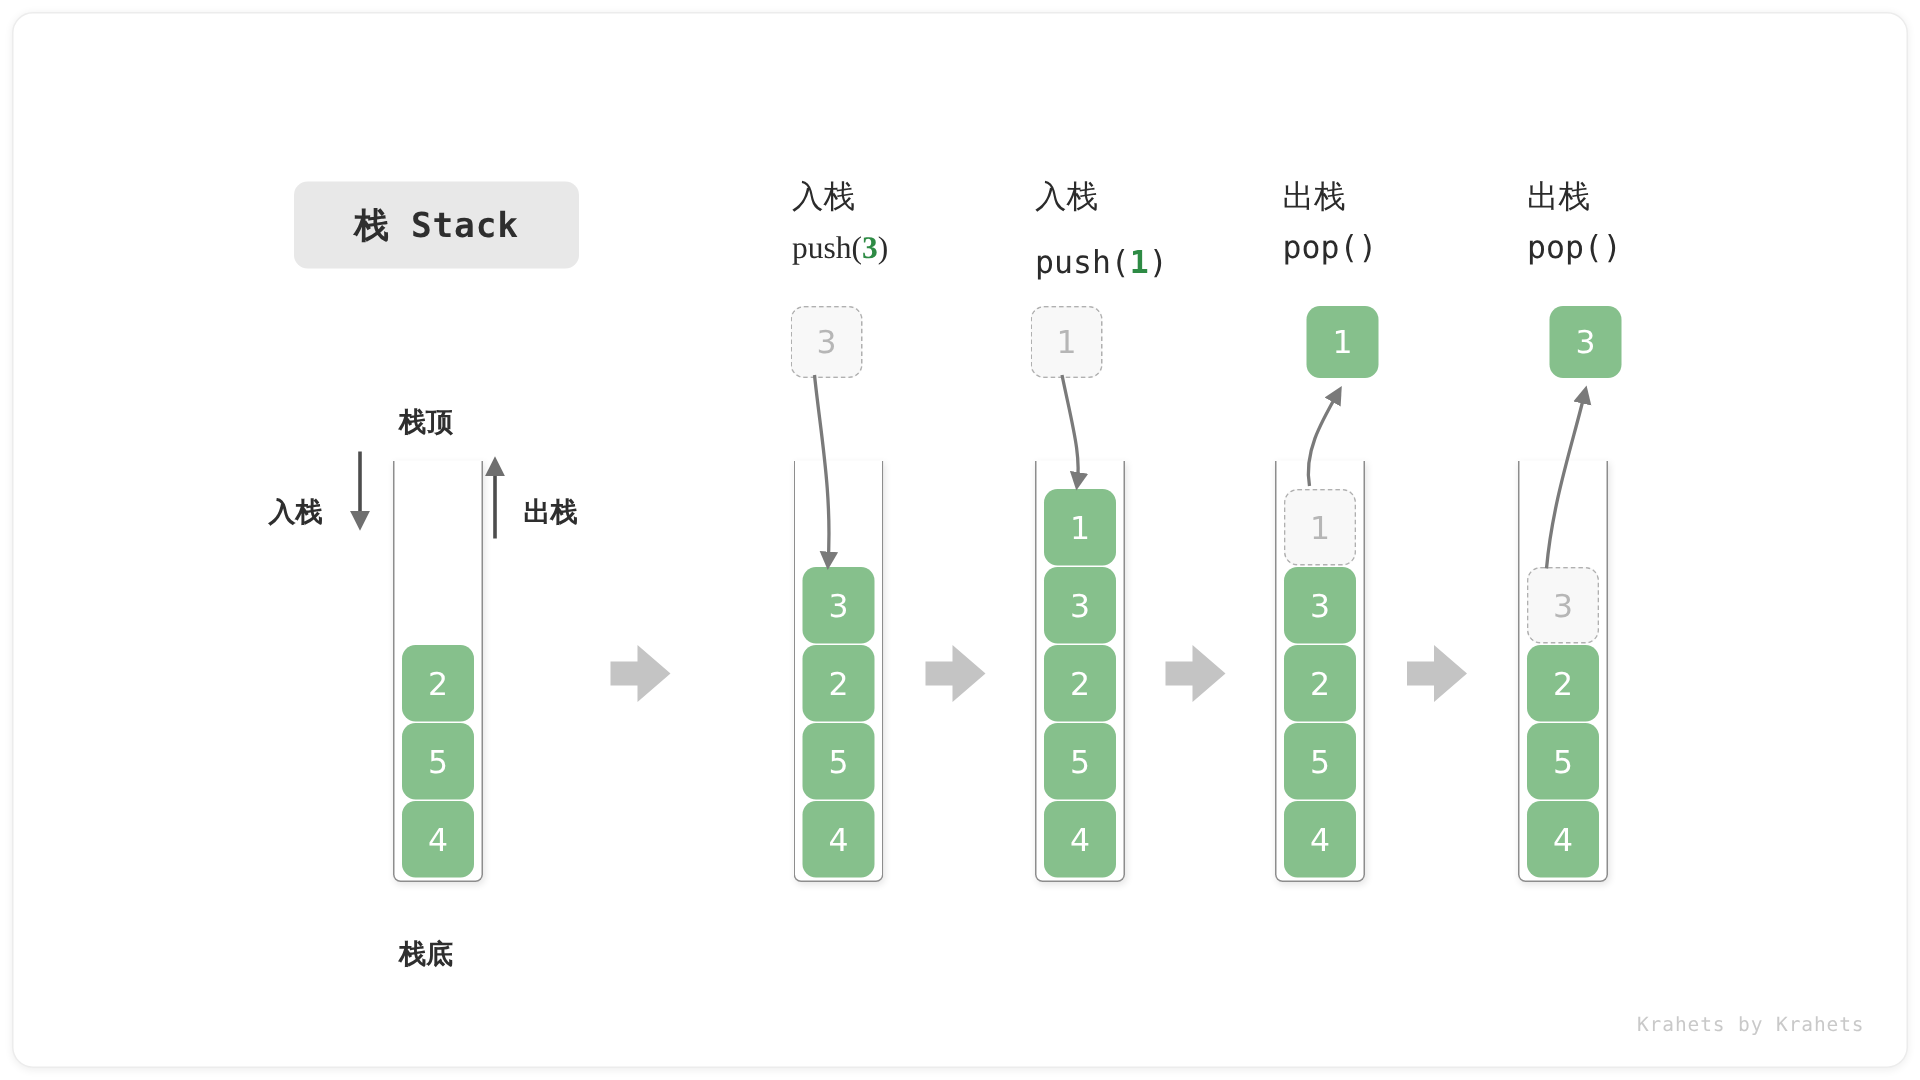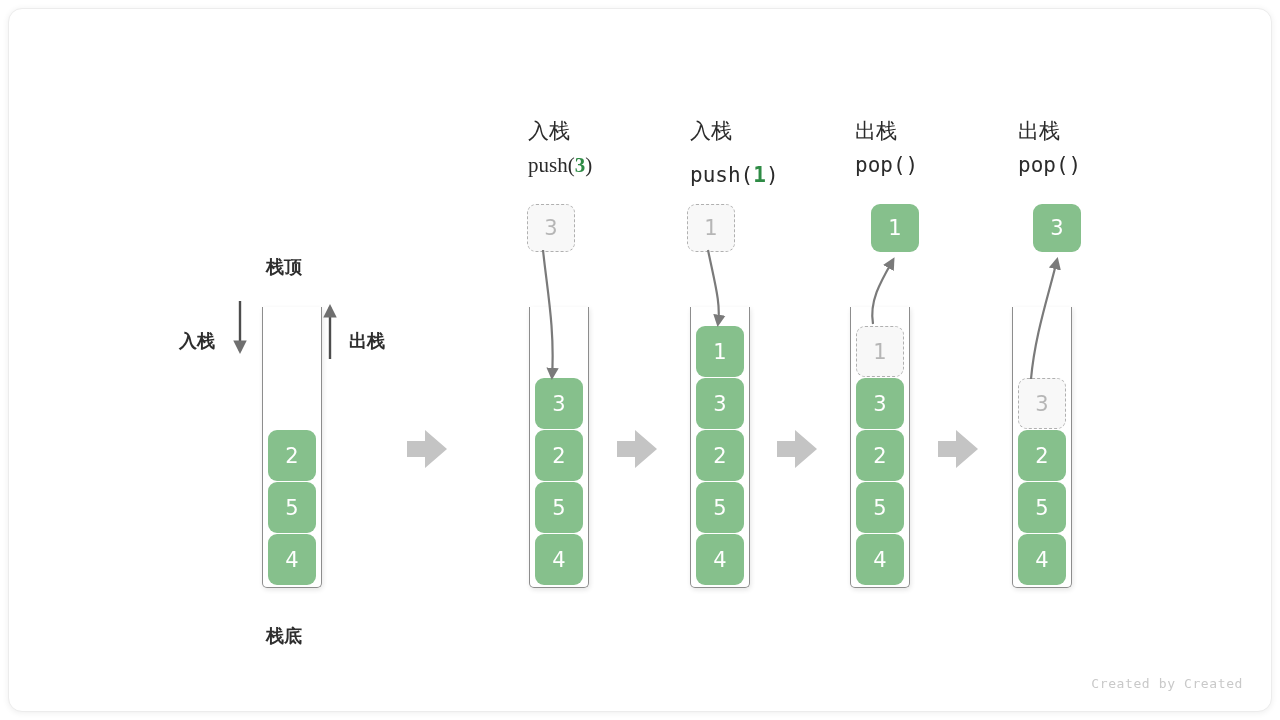--- a/index.html
+++ b/index.html
@@ -116,22 +116,23 @@
     font-size: 13px;
     color: #c9c9c9;
     letter-spacing: 0.6px;
   }
 </style>
 </head>
 <body>
 
 <div id="card">
 
-
-  <div class="abs cn-label" style="left:257px; top:246px;">栈顶</div>
+  <div id="title-badge" class="abs">栈 Stack</div>
+
+  <div class="abs cn-label" style="left:257px; top:260px;">栈顶</div>
 
   <div class="abs cn-label" style="left:170px; top:320px;">入栈</div>
 
   <div class="abs cn-label" style="left:340px; top:320px;">出栈</div>
 
   <div class="abs cn-label" style="left:257px; top:615px;font-family:Liberation Serif, serif;">栈底</div>
 
   <div class="stack-wrap" style="left:253px; top:298px;">
     <div class="stack-container" style="height:281px;"></div>
     <div class="cell filled" style="left:6px; top:123px;">2</div>
@@ -220,15 +221,15 @@
     <path d="M 1022 370 C 1026 325, 1040 285, 1048 251" fill="none" stroke="#7a7a7a" stroke-width="2.2" marker-end="url(#curveHead)"></path>
 
     <g fill="#c4c4c4">
       <path d="M398 432 h18 v-11 l22 19 -22 19 v-11 h-18 z"></path>
       <path d="M608 432 h18 v-11 l22 19 -22 19 v-11 h-18 z"></path>
       <path d="M768 432 h18 v-11 l22 19 -22 19 v-11 h-18 z"></path>
       <path d="M929 432 h18 v-11 l22 19 -22 19 v-11 h-18 z"></path>
     </g>
   </svg>
 
-  <div id="credit" class="abs">Created by Created</div>
+  <div id="credit" class="abs">Krahets by Krahets</div>
 
 </div>
 
 </body></html>

